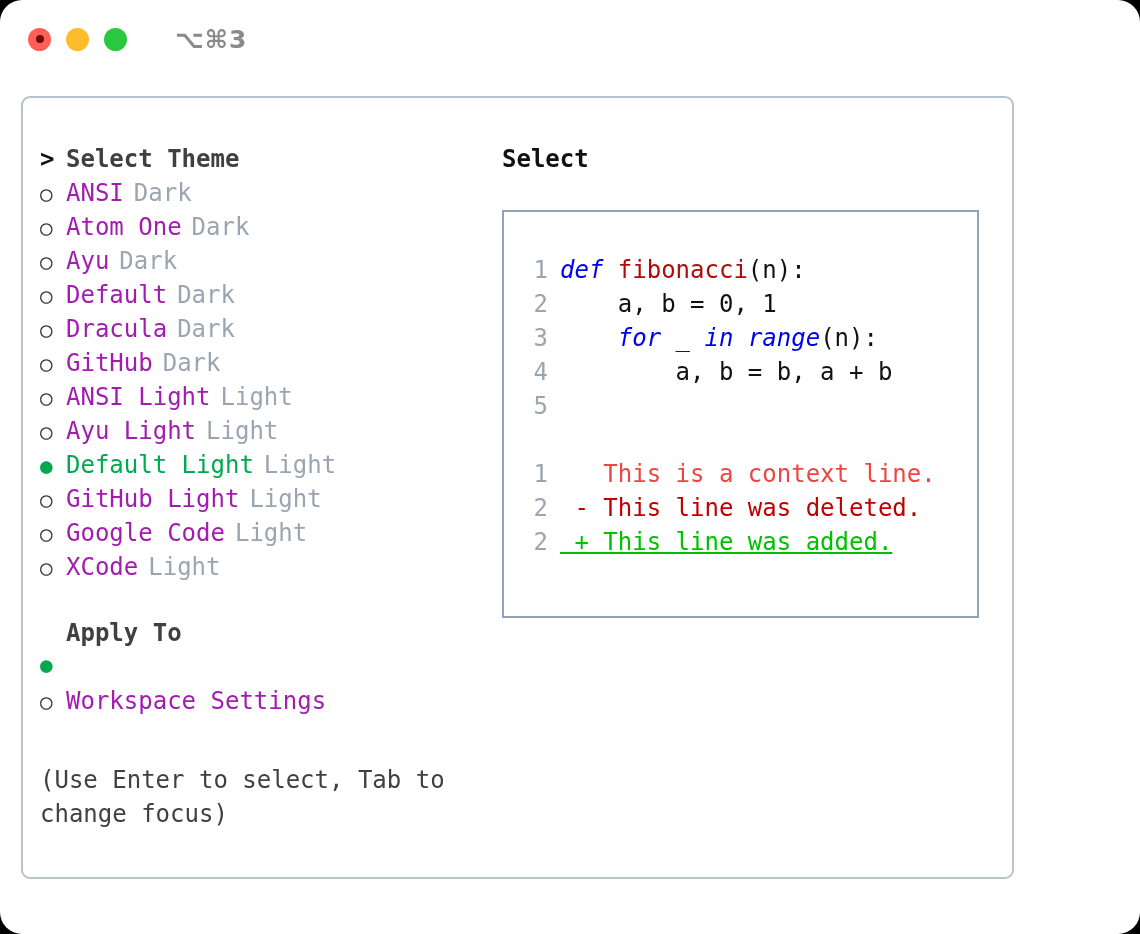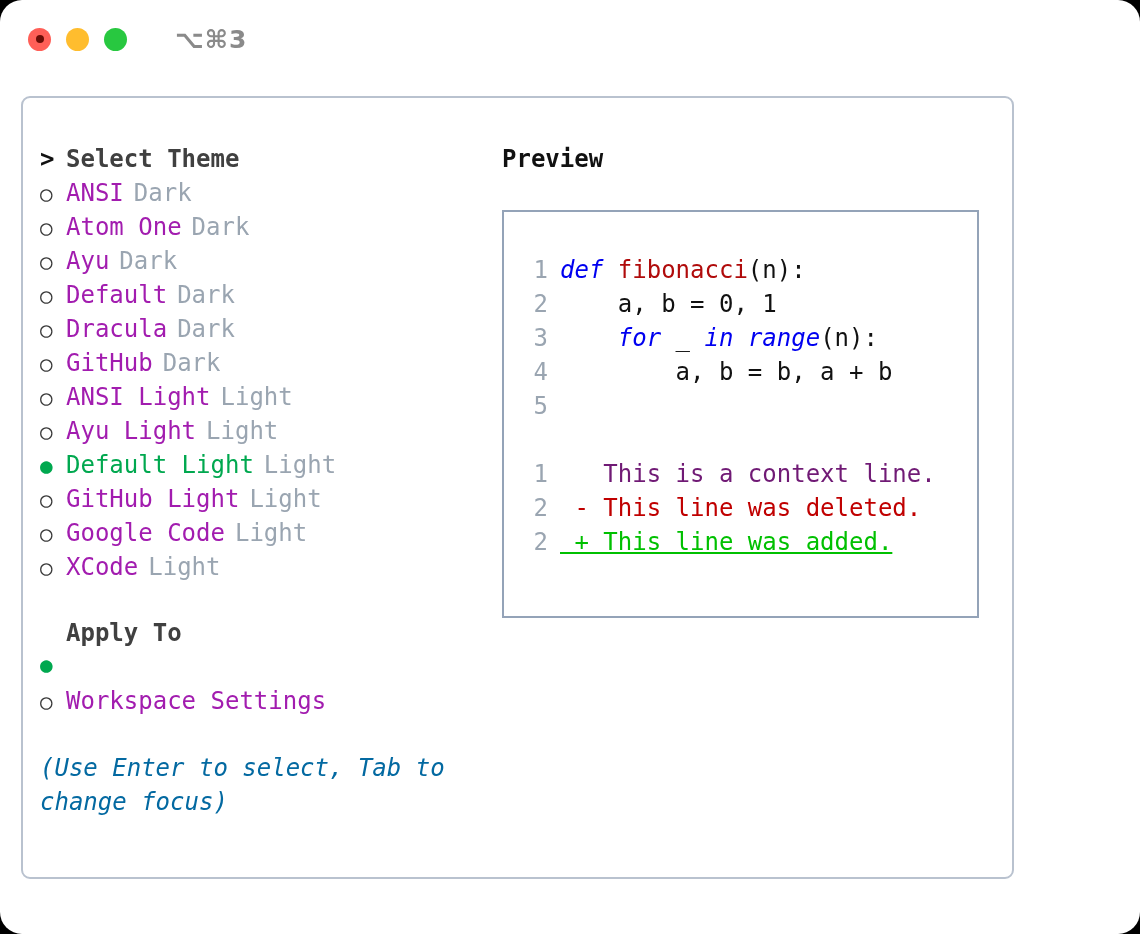--- a/index.html
+++ b/index.html
@@ -134,26 +134,25 @@
   }
   .suffix {
     color: #9aa5b1;
     margin-left: 10px;
   }
 
   #apply-section {
     margin-top: 32px;
   }
   #hint {
-    margin-top: 30px;
-    color: #0369a1;
+    margin-top: 42px;
+    color: #404040;
     font-size: 24px;
     line-height: 34px;
     width: 415px;
-    font-style: italic;
   }
 
   
   #right-col {
     flex: 1;
     padding: 47px 0 0 9px;
     box-sizing: border-box;
   }
   #preview-title {
     font-size: 24px;
@@ -183,21 +182,21 @@
     color: #9aa5b1;
     margin-right: 12px;
   }
   .code-text { color: #111111; }
   .tok-kw   { color: #0000f0; font-style: italic; }
   .tok-fn   { color: #b00b0b; }
   .tok-plain{ color: #111111; }
 
   .blank-line { height: 34px; }
 
-  .diff-ctx  { color: #701a75; }
+  .diff-ctx  { color: #ef4444; }
   .diff-del  { color: #c00000; }
   .diff-add  { color: #00c000; text-decoration: underline; }
 </style>
 </head>
 <body>
 
 <div id="window">
 
   <div id="titlebar">
     <div class="traffic-lights">
@@ -241,21 +240,21 @@
           <div id="apply-items">
               <div class="row"><span class="marker sel">●</span></div>
               <div class="row"><span class="marker">○</span><span class="label">Workspace Settings</span></div>
             </div>
         </div>
 
         <div id="hint">(Use Enter to select, Tab to change focus)</div>
       </div>
 
       <div id="right-col">
-        <div id="preview-title">Preview</div>
+        <div id="preview-title">Select</div>
         <div id="preview-box">
           <div id="code-block">
               <div class="code-line"><span class="lineno">1</span><span class="code-text"><span class="tok-kw">def </span><span class="tok-fn">fibonacci</span><span class="tok-plain">(n):</span></span></div>
               <div class="code-line"><span class="lineno">2</span><span class="code-text"><span class="tok-plain">    a, b = 0, 1</span></span></div>
               <div class="code-line"><span class="lineno">3</span><span class="code-text"><span class="tok-plain">    </span><span class="tok-kw">for</span><span class="tok-plain"> _ </span><span class="tok-kw">in</span><span class="tok-plain"> </span><span class="tok-kw">range</span><span class="tok-plain">(n):</span></span></div>
               <div class="code-line"><span class="lineno">4</span><span class="code-text"><span class="tok-plain">        a, b = b, a + b</span></span></div>
               <div class="code-line"><span class="lineno">5</span></div>
             </div>
           <div class="blank-line"></div>
           <div id="diff-block">

